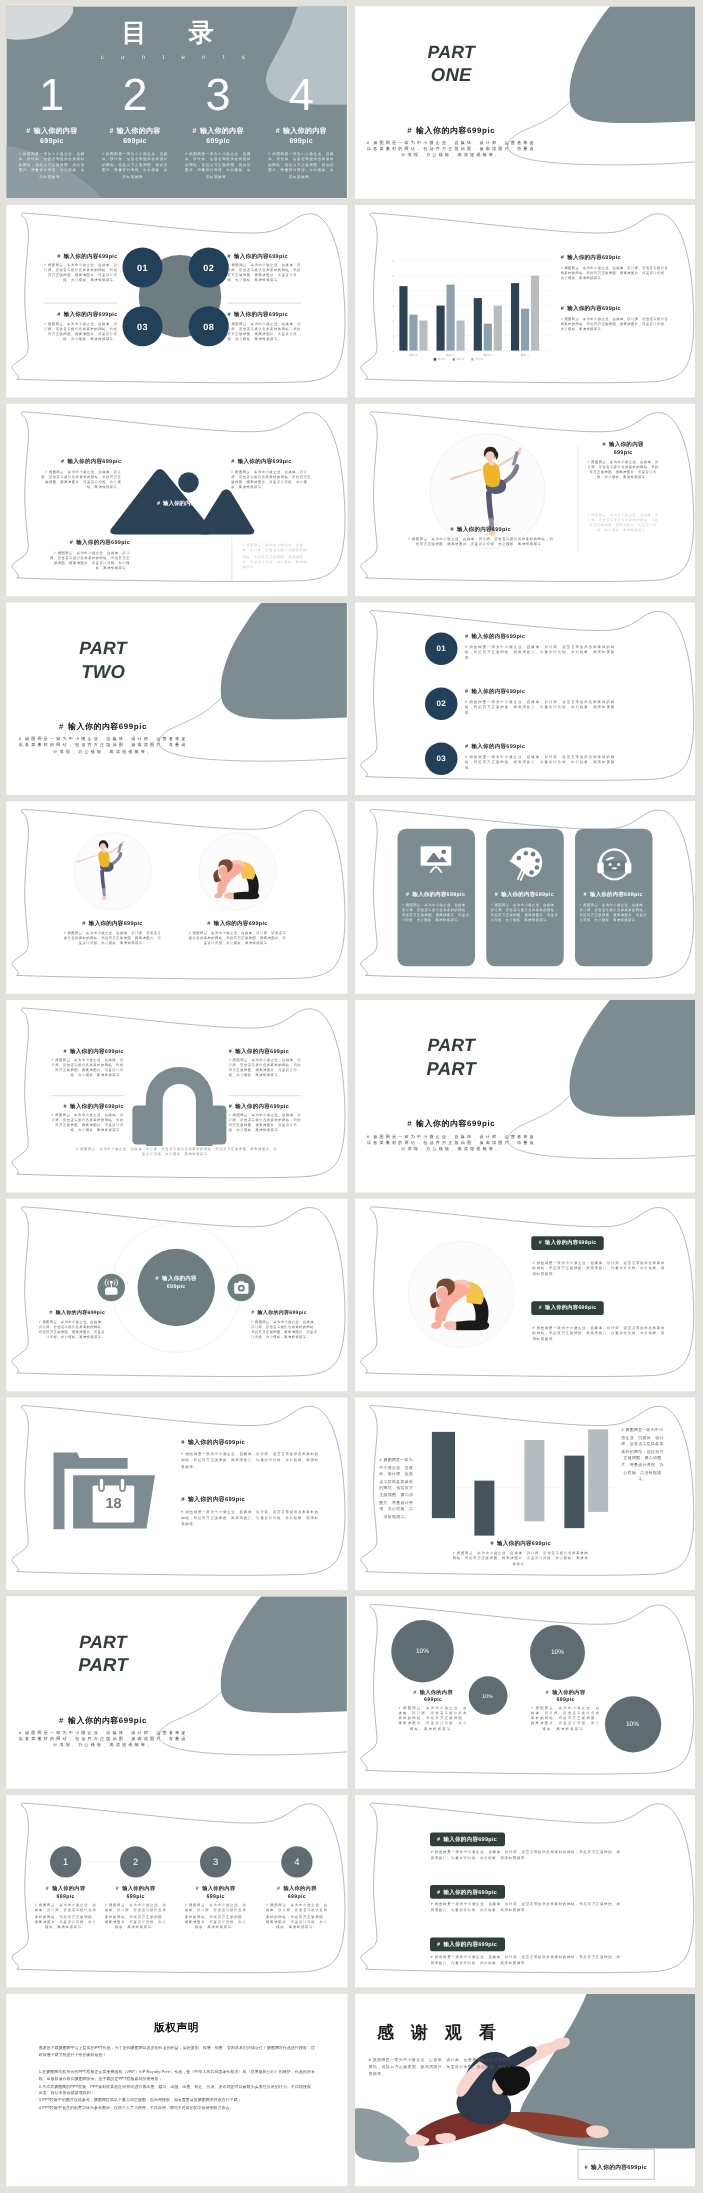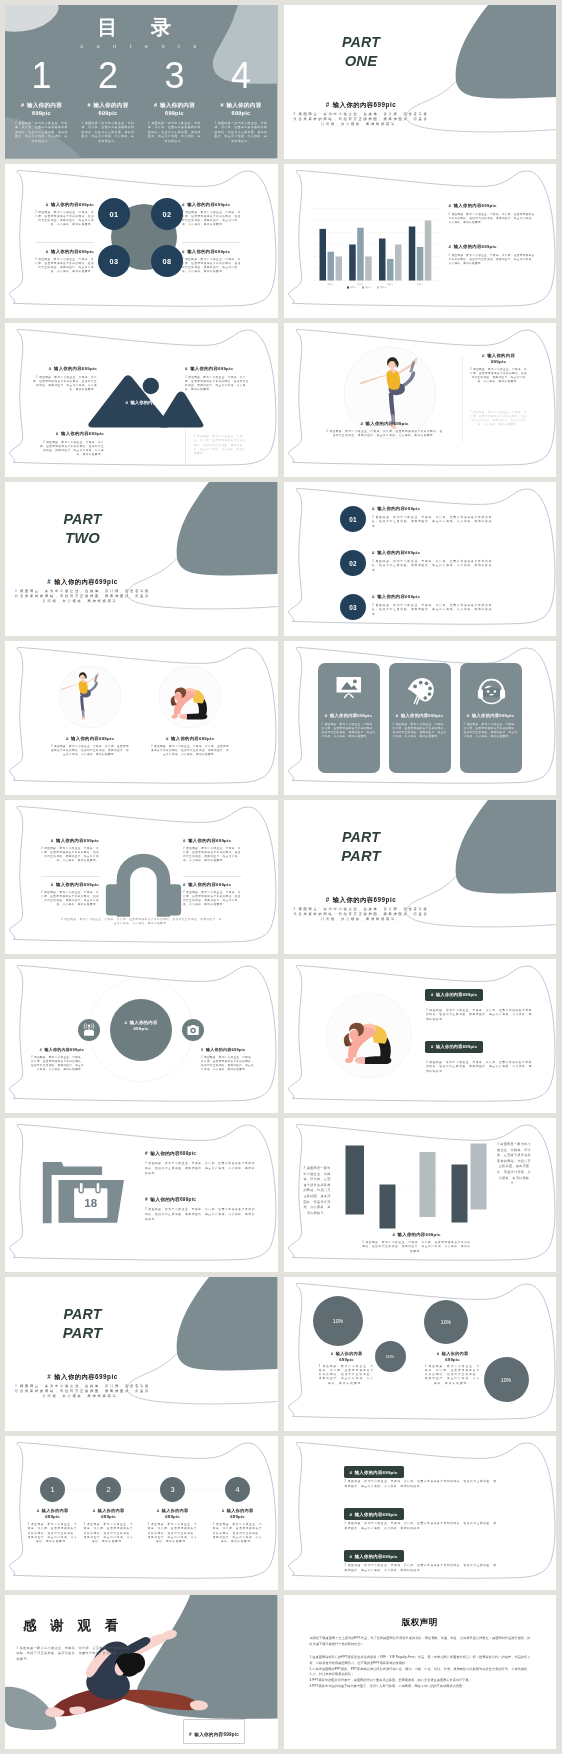--- a/index.html
+++ b/index.html
@@ -865,70 +865,70 @@
   C30,7.5 19,6.8 13.0,6.4 Z" fill="none" stroke="#8491a0" stroke-width="0.5"></path>
 </svg>
 <div class="a" style="left:60px;top:30px;background:#2e4038;border-radius:1.8px;padding:2.5px 6px 2.8px 6px;line-height:0"><span class="h" style="font-size:4.4px;color:#fff;line-height:6px"><span class="k" style="color:#fff">#</span><span>输入你的内容699pic</span></span></div>
 <div class="a bd" style="left:61px;top:44px;width:152px;font-size:2.7px;line-height:4.6px;letter-spacing:0.6px"><span class="k">#</span><span>摄图网是一家为中小微企业、自媒体、设计师、运营者等提供各类素材的网站，包括百万正版插图、摄高清图片、海量设计海报、办公模板、高清短视频等。</span></div>
 <div class="a" style="left:60px;top:72px;background:#2e4038;border-radius:1.8px;padding:2.5px 6px 2.8px 6px;line-height:0"><span class="h" style="font-size:4.4px;color:#fff;line-height:6px"><span class="k" style="color:#fff">#</span><span>输入你的内容699pic</span></span></div>
 <div class="a bd" style="left:61px;top:86px;width:152px;font-size:2.7px;line-height:4.6px;letter-spacing:0.6px"><span class="k">#</span><span>摄图网是一家为中小微企业、自媒体、设计师、运营者等提供各类素材的网站，包括百万正版插图、摄高清图片、海量设计海报、办公模板、高清短视频等。</span></div>
 <div class="a" style="left:60px;top:114px;background:#2e4038;border-radius:1.8px;padding:2.5px 6px 2.8px 6px;line-height:0"><span class="h" style="font-size:4.4px;color:#fff;line-height:6px"><span class="k" style="color:#fff">#</span><span>输入你的内容699pic</span></span></div>
 <div class="a bd" style="left:61px;top:128px;width:152px;font-size:2.7px;line-height:4.6px;letter-spacing:0.6px"><span class="k">#</span><span>摄图网是一家为中小微企业、自媒体、设计师、运营者等提供各类素材的网站，包括百万正版插图、摄高清图片、海量设计海报、办公模板、高清短视频等。</span></div>
 </div>
 <div class="slide">
-<svg class="sv" viewBox="0 0 272.5 153.5">
- <path d="M272.5,0 L185.2,0 C183.6,4.5 180.5,11 176,19.5 C170.5,29.5 163,41.5 154.6,54.8
-   C146,68.5 138,80 133.5,90 C130.5,96.5 131.5,103 136.5,108 C143,114.5 158,119 180,121.5
-   C210,124.5 245,124 272.5,123.5 Z" fill="#7d8c91"></path>
- <path d="M0,92 C9,90.5 21,94 31,101 C41,108 48,117 51,126 C52,130 51,133 47,134
-   C36,136 18,135 7,132 C2,130.5 0,128 0,124 Z" fill="#8d9a9e"></path>
- <g transform="translate(36,30) scale(0.86)">
-
-  <path d="M86,72 C70,72 50,76 34,83 C22,88 14,94 13,99 C12,104 18,107 28,106
-    C42,105 62,99 80,93 C94,88 104,82 106,78 Z" fill="#7b2f2b"></path>
-
-  <path d="M92,76 C112,74 136,76 156,80 C170,83 180,87 183,91 C186,95 182,99 172,99
-    C156,99 134,96 114,91 C98,87 88,83 86,80 Z" fill="#8a3b2c"></path>
-
-  <path d="M18,96 C12,95 6,97 5,101 C4,105 10,108 18,107 C24,106 28,103 27,100 Z" fill="#f7d5ce"></path>
-  <path d="M40,95 C46,94 52,96 52,99 C52,103 45,105 38,104 C33,103 32,98 34,96 Z" fill="#f7d5ce"></path>
-
-  <path d="M178,88 C186,87 193,89 194,93 C195,97 189,100 181,99 C174,98 172,93 174,90 Z" fill="#f7d5ce"></path>
-
-  <path d="M58,56 C70,48 86,48 96,56 C105,64 106,76 98,82 C88,89 70,88 60,80
-    C51,73 50,62 58,56 Z" fill="#2e3a4c"></path>
-
-  <path d="M58,66 C56,48 62,32 74,24 C84,17 96,18 102,26 C108,34 105,46 96,55
-    C88,63 80,72 76,80 C72,86 66,86 62,80 C58,75 58,70 58,66 Z" fill="#2e3a4c"></path>
-
-  <path d="M94,34 C104,26 118,18 130,13 C138,10 146,9 148,12 C150,15 145,19 137,23
-    C126,28 112,36 104,43 Z" fill="#f7d5ce"></path>
-
-  <path d="M144,8 C150,5 157,5 158,9 C159,13 153,17 146,17 C141,17 139,12 141,10 Z" fill="#f7d5ce"></path>
-
-  <path d="M74,28 C66,34 58,42 54,50 C51,56 52,61 56,61 C60,61 63,56 67,50
-    C72,43 78,36 82,33 Z" fill="#f7d5ce"></path>
-
-  <path d="M92,30 C100,24 110,19 118,15 C122,13 126,14 127,17 C128,21 123,24 117,27
-    C108,32 99,38 94,43 C89,40 88,34 92,30 Z" fill="#2e3a4c"></path>
-
-  <path d="M88,40 C92,32 103,30 110,35 C117,40 118,50 112,56 C106,62 96,61 91,55
-    C86,49 85,44 88,40 Z" fill="#131313"></path>
-  <path d="M106,33 C114,31 121,36 121,44 C121,50 117,55 112,56 C115,50 114,42 109,37 Z" fill="#131313"></path>
-
-  <path d="M88,44 C85,48 85,54 88,57 C91,60 95,59 96,56 C93,53 90,49 88,44 Z" fill="#f7d5ce"></path>
-</g>
-</svg>
-<div class="a" style="left:18px;top:24px;font-size:13.5px;font-weight:bold;color:#1c1c1c;letter-spacing:5px;font-family:'Liberation Sans',sans-serif;line-height:1">感 谢 观 看</div>
-<div class="a bd" style="left:11.5px;top:51px;width:114px;font-size:3.0px;line-height:5.3px;letter-spacing:0.45px"><span class="k">#</span><span>摄图网是一家为中小微企业、自媒体、设计师、运营者等提供各类素材的网站，包括百万正版插图、摄高清图片、海量设计海报、办公模板、高清短视频等。</span></div>
-<div class="a" style="left:178px;top:124px;border:0.4px solid #cfcfcf;background:#fff;border-radius:1px;padding:2.4px 5px"><span class="h" style="font-size:4.6px;line-height:6px"><span class="k">#</span><span>输入你的内容699pic</span></span></div>
-</div>
-<div class="slide">
 <div class="a" style="left:0;top:22px;width:272.5px;text-align:center;font-size:8.6px;font-weight:bold;color:#0d0d0d;letter-spacing:0.4px">版权声明</div>
 <div class="a" style="left:26px;top:41px;width:221px;font-size:3.1px;line-height:5.8px;color:#4a4a4a;text-align:justify;letter-spacing:0.1px">感谢您下载摄图网平台上提供的PPT作品，为了您和摄图网以及原创作者的利益，请您复制、传播、销售、否则将承担法律责任！摄图网对作品进行授权，按时传播下载又能进行十份的素材给您！</div>
 <div class="a" style="left:26px;top:60px;width:221px">
 <div style="font-size:3.1px;line-height:5.8px;color:#4a4a4a;text-align:justify;letter-spacing:0.1px">1.在摄图网站权所有的PPT模板是全类免费版权（VRF：VIP Royalty-Free）作品，受《中华人民共和国著作权法》和《世界版权公约》的保护，作品的所有权、出版权著作权归摄图网所有。您下载的是PPT模板素材的使用权；</div>
 <div style="font-size:3.1px;line-height:5.8px;color:#4a4a4a;text-align:justify;letter-spacing:0.1px">2.不得将摄图网的PPT模板、PPT素材或其他任何形式进行再出售、赠与、出版、出售、转让、分发、发布或您可以解限为实质性分发的行为。不得转授权、出卖、转让本协议载某项权利；</div>
 <div style="font-size:3.1px;line-height:5.8px;color:#4a4a4a;text-align:justify;letter-spacing:0.1px">3.PPT模板中的图片仅供参考，摄图网提供以个重高清正版图，但商用授权，如有需要请至摄图网关怀该自行下载；</div>
 <div style="font-size:3.1px;line-height:5.8px;color:#4a4a4a;text-align:justify;letter-spacing:0.1px">4.PPT模板中包含的创意字体为参考图示，仅供个人学习使用，不得商用，网站不对目的的字体使用权力负责。</div>
 </div>
 </div>
+<div class="slide">
+<svg class="sv" viewBox="0 0 272.5 153.5">
+ <path d="M272.5,0 L185.2,0 C183.6,4.5 180.5,11 176,19.5 C170.5,29.5 163,41.5 154.6,54.8
+   C146,68.5 138,80 133.5,90 C130.5,96.5 131.5,103 136.5,108 C143,114.5 158,119 180,121.5
+   C210,124.5 245,124 272.5,123.5 Z" fill="#7d8c91"></path>
+ <path d="M0,92 C9,90.5 21,94 31,101 C41,108 48,117 51,126 C52,130 51,133 47,134
+   C36,136 18,135 7,132 C2,130.5 0,128 0,124 Z" fill="#8d9a9e"></path>
+ <g transform="translate(36,30) scale(0.86)">
+
+  <path d="M86,72 C70,72 50,76 34,83 C22,88 14,94 13,99 C12,104 18,107 28,106
+    C42,105 62,99 80,93 C94,88 104,82 106,78 Z" fill="#7b2f2b"></path>
+
+  <path d="M92,76 C112,74 136,76 156,80 C170,83 180,87 183,91 C186,95 182,99 172,99
+    C156,99 134,96 114,91 C98,87 88,83 86,80 Z" fill="#8a3b2c"></path>
+
+  <path d="M18,96 C12,95 6,97 5,101 C4,105 10,108 18,107 C24,106 28,103 27,100 Z" fill="#f7d5ce"></path>
+  <path d="M40,95 C46,94 52,96 52,99 C52,103 45,105 38,104 C33,103 32,98 34,96 Z" fill="#f7d5ce"></path>
+
+  <path d="M178,88 C186,87 193,89 194,93 C195,97 189,100 181,99 C174,98 172,93 174,90 Z" fill="#f7d5ce"></path>
+
+  <path d="M58,56 C70,48 86,48 96,56 C105,64 106,76 98,82 C88,89 70,88 60,80
+    C51,73 50,62 58,56 Z" fill="#2e3a4c"></path>
+
+  <path d="M58,66 C56,48 62,32 74,24 C84,17 96,18 102,26 C108,34 105,46 96,55
+    C88,63 80,72 76,80 C72,86 66,86 62,80 C58,75 58,70 58,66 Z" fill="#2e3a4c"></path>
+
+  <path d="M94,34 C104,26 118,18 130,13 C138,10 146,9 148,12 C150,15 145,19 137,23
+    C126,28 112,36 104,43 Z" fill="#f7d5ce"></path>
+
+  <path d="M144,8 C150,5 157,5 158,9 C159,13 153,17 146,17 C141,17 139,12 141,10 Z" fill="#f7d5ce"></path>
+
+  <path d="M74,28 C66,34 58,42 54,50 C51,56 52,61 56,61 C60,61 63,56 67,50
+    C72,43 78,36 82,33 Z" fill="#f7d5ce"></path>
+
+  <path d="M92,30 C100,24 110,19 118,15 C122,13 126,14 127,17 C128,21 123,24 117,27
+    C108,32 99,38 94,43 C89,40 88,34 92,30 Z" fill="#2e3a4c"></path>
+
+  <path d="M88,40 C92,32 103,30 110,35 C117,40 118,50 112,56 C106,62 96,61 91,55
+    C86,49 85,44 88,40 Z" fill="#131313"></path>
+  <path d="M106,33 C114,31 121,36 121,44 C121,50 117,55 112,56 C115,50 114,42 109,37 Z" fill="#131313"></path>
+
+  <path d="M88,44 C85,48 85,54 88,57 C91,60 95,59 96,56 C93,53 90,49 88,44 Z" fill="#f7d5ce"></path>
+</g>
+</svg>
+<div class="a" style="left:18px;top:24px;font-size:13.5px;font-weight:bold;color:#1c1c1c;letter-spacing:5px;font-family:'Liberation Sans',sans-serif;line-height:1">感 谢 观 看</div>
+<div class="a bd" style="left:11.5px;top:51px;width:114px;font-size:3.0px;line-height:5.3px;letter-spacing:0.45px"><span class="k">#</span><span>摄图网是一家为中小微企业、自媒体、设计师、运营者等提供各类素材的网站，包括百万正版插图、摄高清图片、海量设计海报、办公模板、高清短视频等。</span></div>
+<div class="a" style="left:178px;top:124px;border:0.4px solid #cfcfcf;background:#fff;border-radius:1px;padding:2.4px 5px"><span class="h" style="font-size:4.6px;line-height:6px"><span class="k">#</span><span>输入你的内容699pic</span></span></div>
+</div>
 </div>
 
 </body></html>

